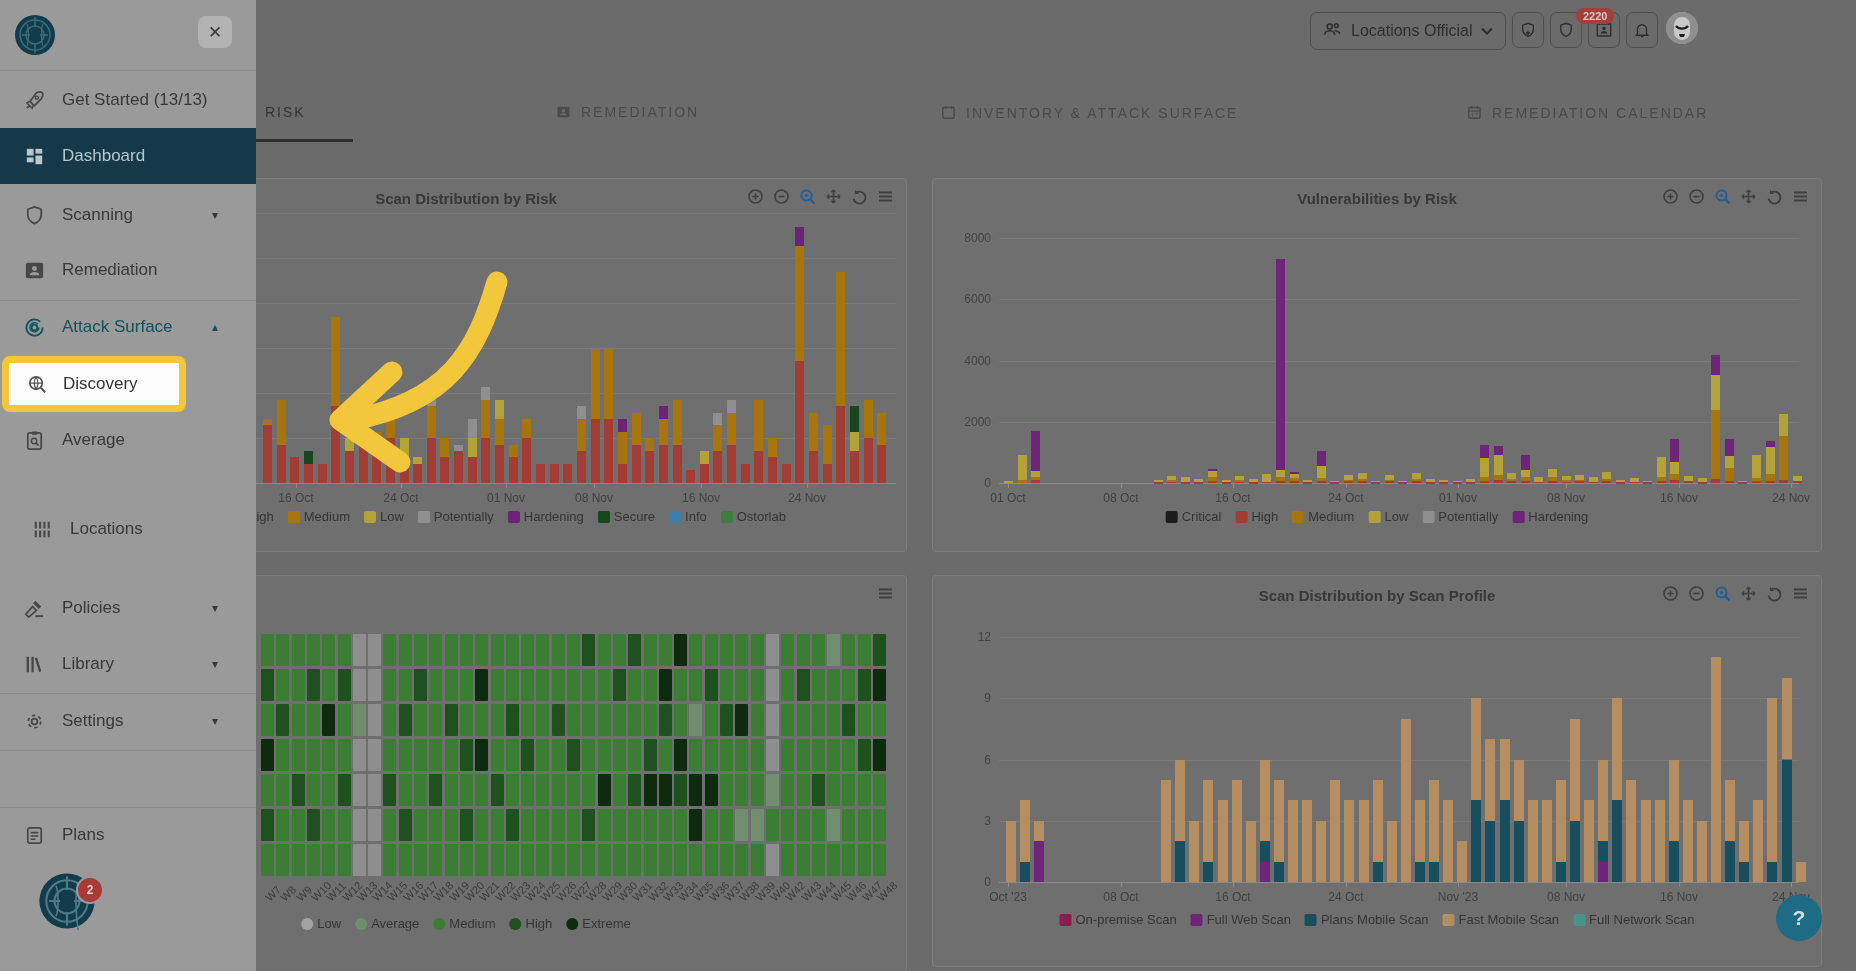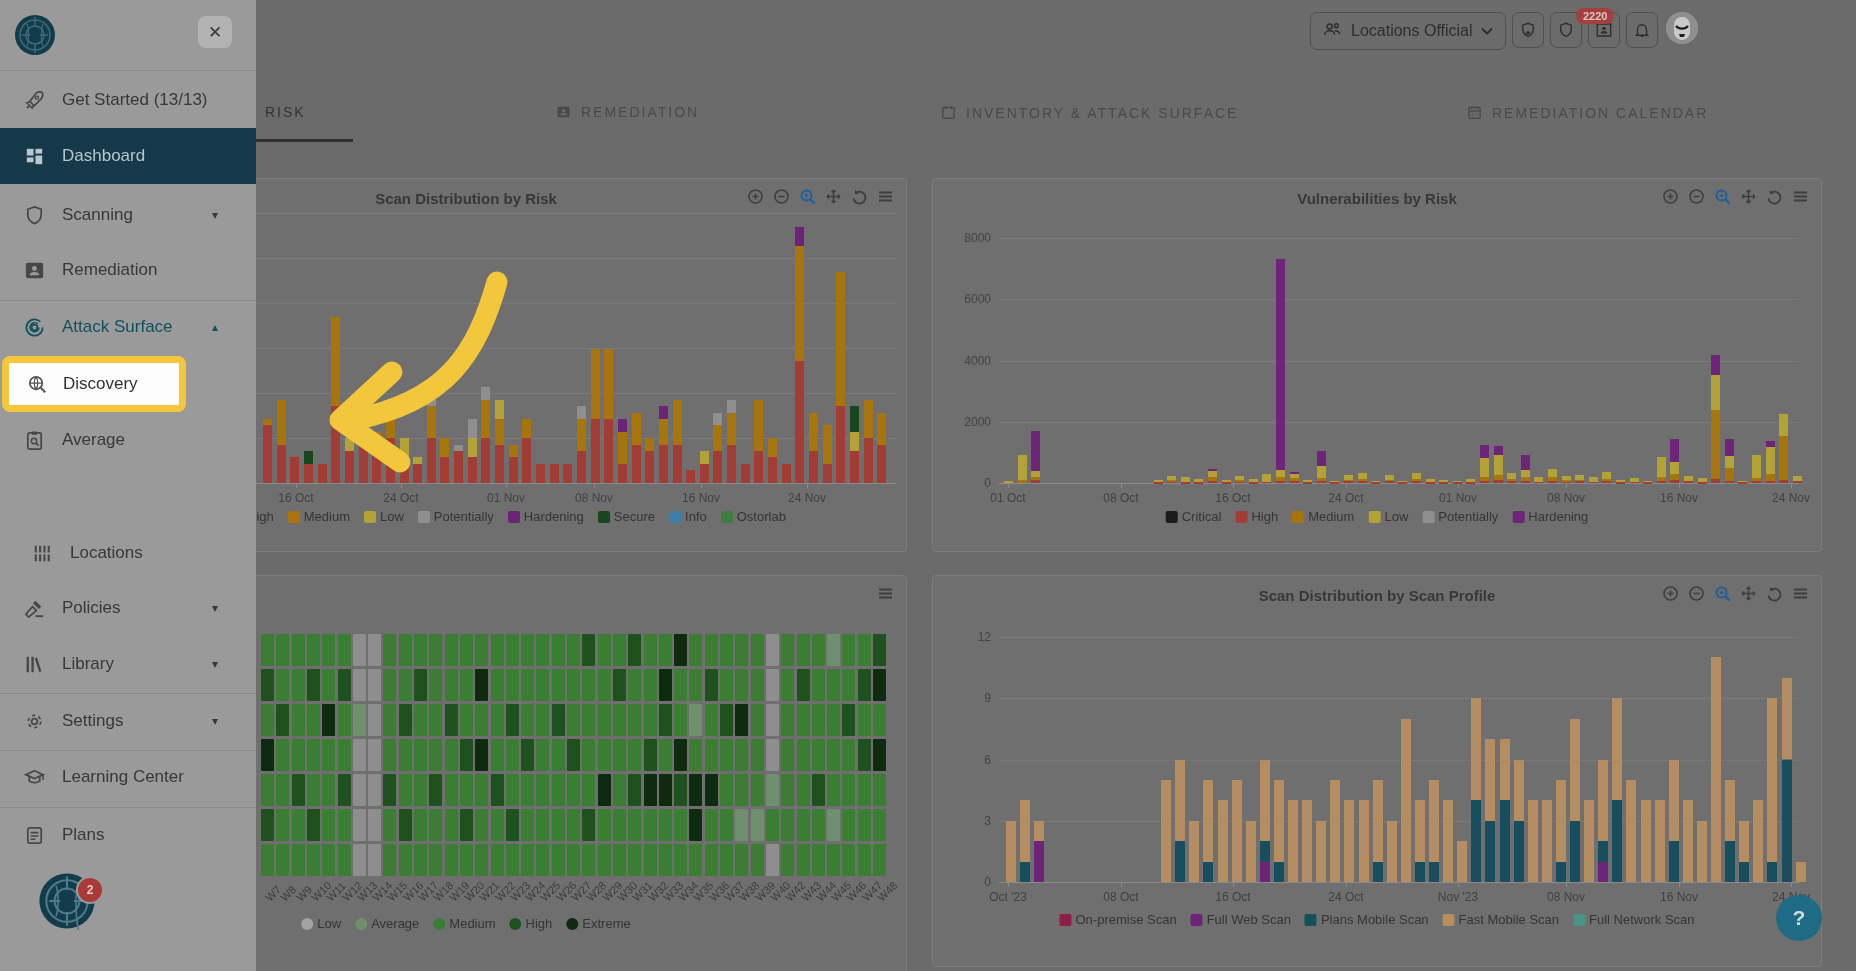--- a/index.html
+++ b/index.html
@@ -1186,21 +1186,21 @@
       <span class="sicon">
         <svg width="23" height="23" viewBox="0 0 24 24">
           <rect x="5" y="4" width="14" height="17" rx="2" fill="none" stroke="#474747" stroke-width="1.8"></rect>
           <rect x="9" y="2.5" width="6" height="3.5" rx="1" fill="#474747"></rect>
           <circle cx="11.5" cy="12.5" r="2.8" fill="none" stroke="#474747" stroke-width="1.5"></circle>
           <path d="M13.7 14.7l2.6 2.6" stroke="#474747" stroke-width="1.8"></path>
         </svg>
       </span>
       <span>Average</span>
     </div>
-    <div class="sitem" style="top: 525px; padding-left: 30px;">
+    <div class="sitem" style="top: 501px; padding-left: 30px;">
       <span class="sicon">
         <svg width="23" height="23" viewBox="0 0 24 24">
           <path d="M5 4v7M9.5 4v7M14 4v7M18.5 4v7M5 13v7M9.5 13v7M14 13v7M18.5 13v7" stroke="#474747" stroke-width="2.2"></path>
         </svg>
       </span>
       <span>Locations</span>
     </div>
     <div class="sitem" style="top: 580px;">
       <span class="sicon">
         <svg width="23" height="23" viewBox="0 0 24 24">
@@ -1224,30 +1224,20 @@
     </div>
     <div class="sitem" style="top: 693px;">
       <span class="sicon">
         <svg width="23" height="23" viewBox="0 0 24 24">
           <circle cx="12" cy="12" r="3" fill="none" stroke="#474747" stroke-width="1.8"></circle>
           <circle cx="12" cy="12" r="6.5" fill="none" stroke="#474747" stroke-width="1.8" stroke-dasharray="3.4 3.4"></circle>
         </svg>
       </span>
       <span>Settings</span>
       <span class="scaret">▾</span>
-    </div>
-    <div class="sitem" style="top: 749px;">
-      <span class="sicon">
-        <svg width="23" height="23" viewBox="0 0 24 24">
-          <path d="M12 5l9 4-9 4-9-4z" fill="none" stroke="#474747" stroke-width="1.8"></path>
-          <path d="M6.5 11.5v4c2.8 2.5 8.2 2.5 11 0v-4" fill="none" stroke="#474747" stroke-width="1.8"></path>
-          <path d="M21 9.5v5" stroke="#474747" stroke-width="1.6"></path>
-        </svg>
-      </span>
-      <span>Learning Center</span>
     </div>
     <div class="sitem" style="top: 807px;">
       <span class="sicon">
         <svg width="23" height="23" viewBox="0 0 24 24">
           <rect x="5" y="4" width="14" height="16" rx="2" fill="none" stroke="#474747" stroke-width="1.8"></rect>
           <path d="M8 9h8M8 12.5h8M8 16h5" stroke="#474747" stroke-width="1.6"></path>
         </svg>
       </span>
       <span>Plans</span>
     </div>

